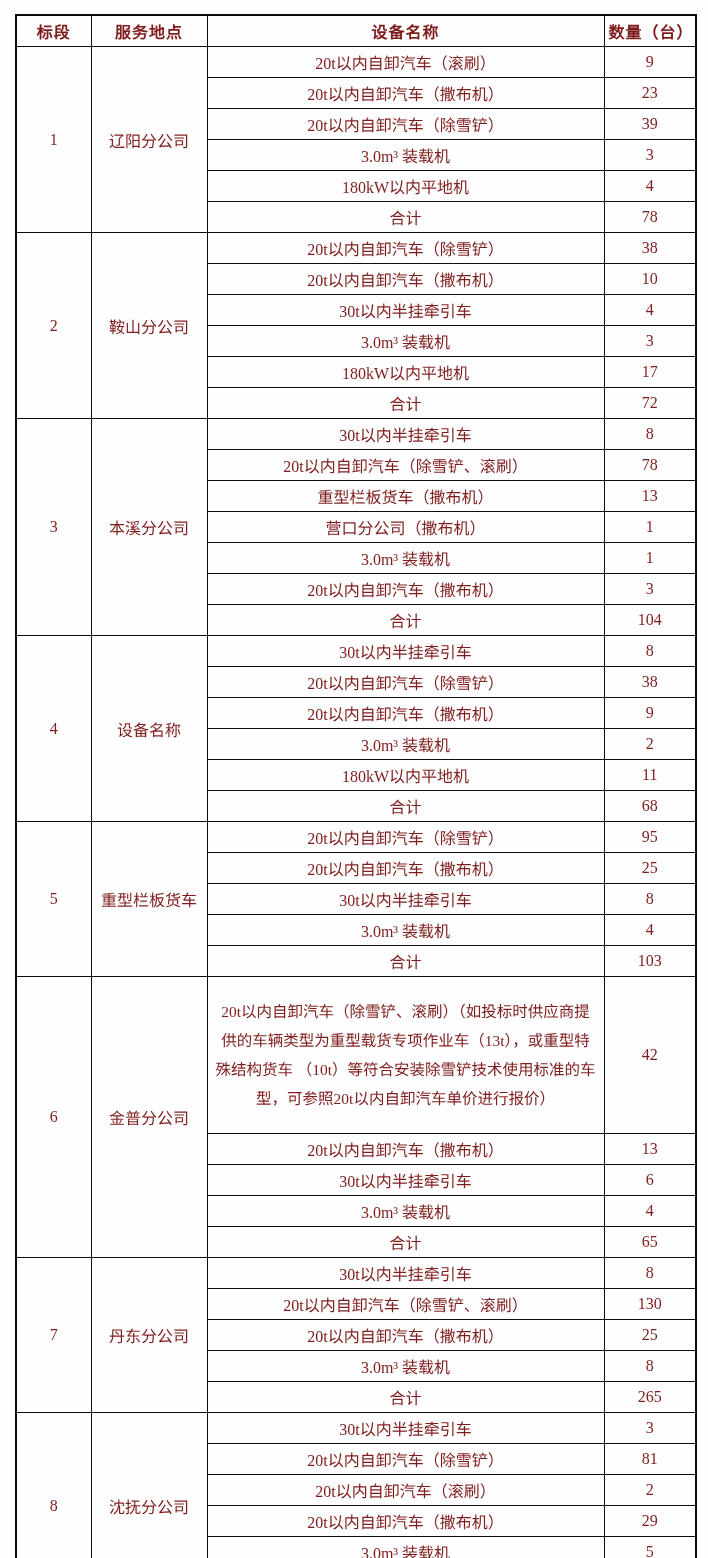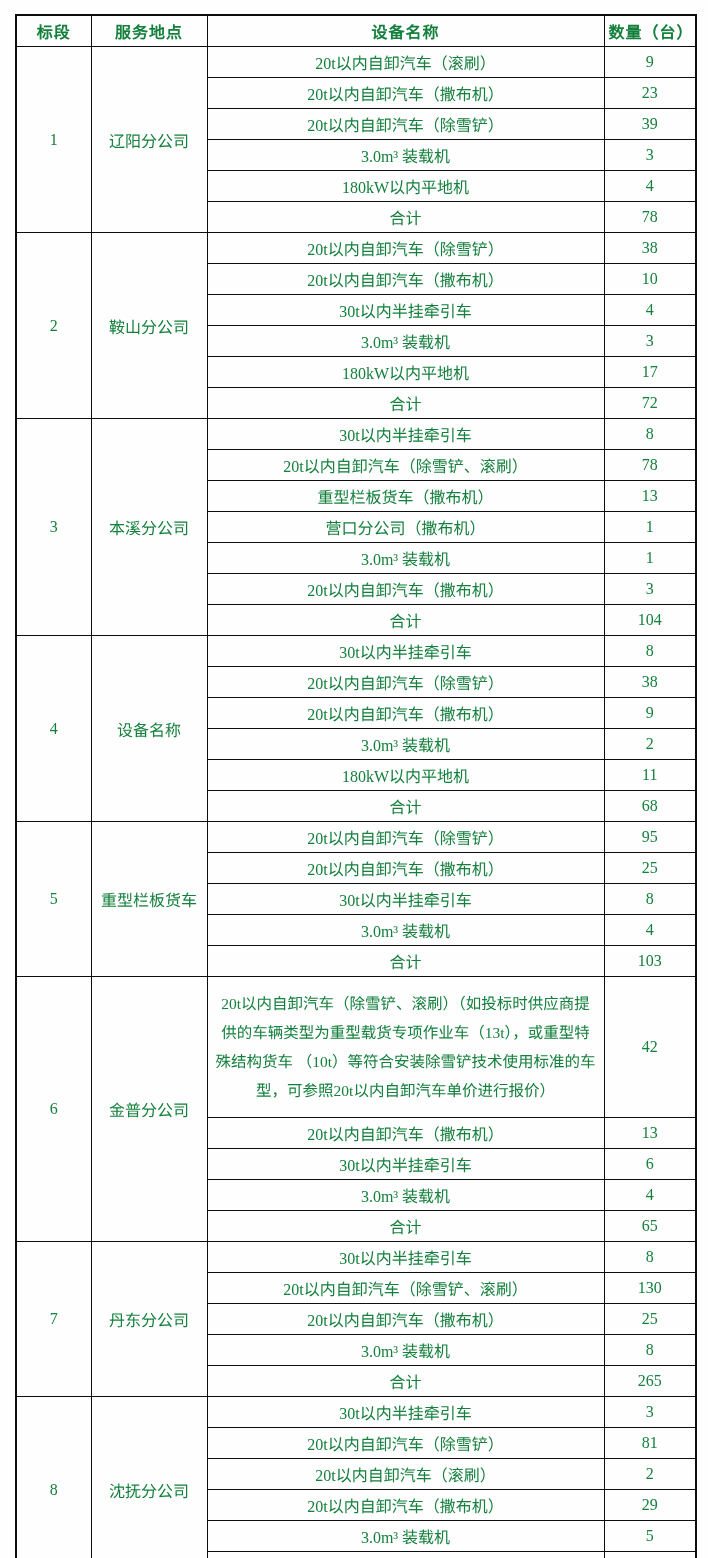--- a/index.html
+++ b/index.html
@@ -8,21 +8,21 @@
     background: #ffffff;
     width: 708px;
   }
   .page {
     width: 708px;
     height: 1558px;
     box-sizing: border-box;
     padding: 14px 13px 10px 15px;
     background: #fefefe;
     font-family: "Liberation Serif", "DejaVu Serif", serif;
-    color: #15803d;
+    color: #7f1d1d;
   }
   table.equip {
     border-collapse: collapse;
     table-layout: fixed;
     width: 680px;
     border: 2px solid #0d0d0d;
   }
   table.equip th,
   table.equip td {
     border: 1px solid #0d0d0d;
@@ -39,21 +39,21 @@
   }
   table.equip td {
     height: 30px;
   }
   td.section-cell, td.location-cell {
     background: #fefefe;
   }
   td.equipment-cell.tall {
     font-size: 15.5px;
     line-height: 29px;
-    padding: 12px 6px;
+    padding: 20px 6px;
     text-align: center;
   }
 </style>
 </head>
 <body>
 
 <div class="page">
   <table class="equip">
     <colgroup>
       <col style="width:75px">

